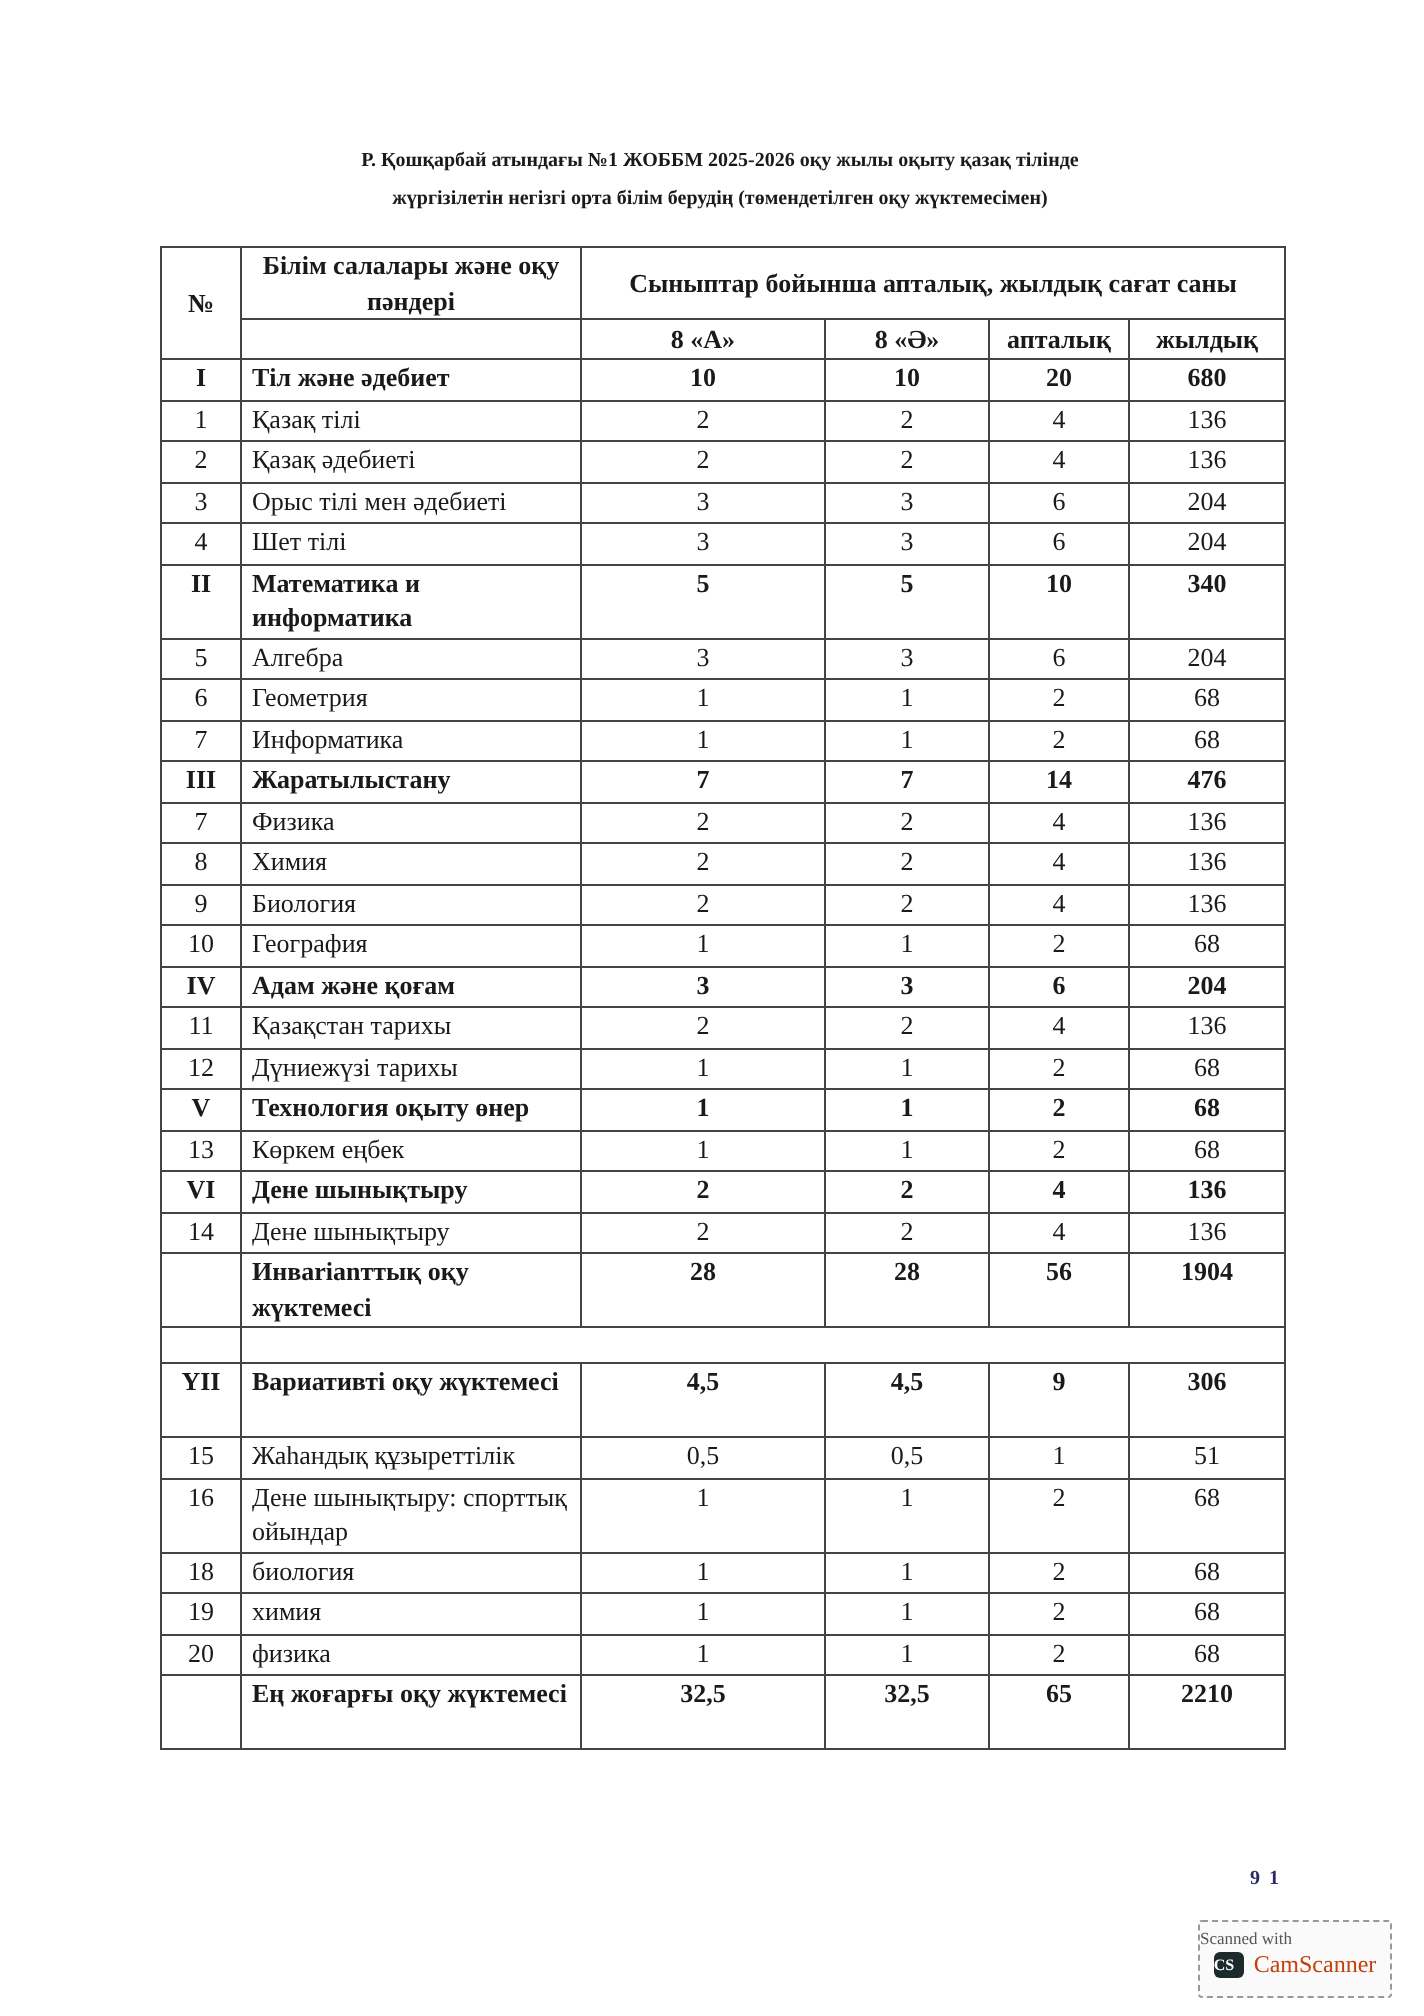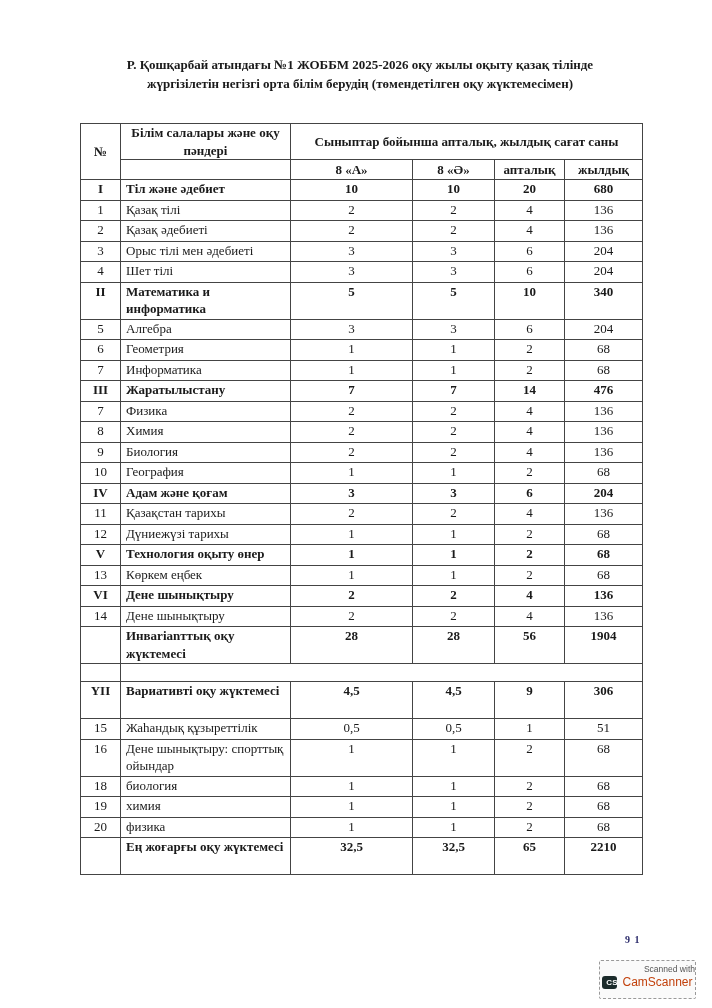--- a/index.html
+++ b/index.html
@@ -1,22 +1,22 @@
 <!DOCTYPE html>
 <html><head>
   <meta charset="utf-8">
   <style>
     html, body { margin: 0; padding: 0; }
     body {
       width: 712px; height: 1008px; background: #ffffff; position: relative; overflow: hidden;
       font-family: "Liberation Serif", "DejaVu Serif", serif; color: #1a1a1a;
     }
     .title {
-      position: absolute; left: 90px; top: 55px; width: 540px;
-      text-align: center; font-weight: bold; font-size: 13px; line-height: 19px;
+      position: absolute; left: 90px; top: 71px; width: 540px;
+      text-align: center; font-weight: bold; font-size: 10px; line-height: 19px;
     }
     table.plan {
       position: absolute; left: 80px; top: 123px; width: 532px;
       border-collapse: collapse; table-layout: fixed; font-size: 13px;
     }
     table.plan td, table.plan th {
       border: 1px solid #444; padding: 0 5px; vertical-align: top; line-height: 17.5px;
     }
     col.c-num { width: 40px; }
     col.c-name { width: 170px; }
@@ -33,21 +33,21 @@
     tr.std td { height: 19.5px; }
     tr.tall td { height: 36px; }
     tr.empty td { height: 17px; }
     .pagemark {
       position: absolute; left: 625px; top: 934px; font-size: 10px; color: #2a2a6a;
       font-weight: bold; letter-spacing: 1px;
     }
     .cs-badge {
       position: absolute; left: 599px; top: 960px; width: 95px; height: 37px;
       border: 1px dashed #999; border-radius: 2px; background: #fafafa;
-      font-family: Liberation Sans, sans-serif; text-align: right;
+      font-family: Liberation Serif, serif; text-align: left;
     }
     .cs-scanned { font-size: 8.5px; color: #555; margin-top: 3px; }
     .cs-brand { display: flex; align-items: center; justify-content: center; margin-top: 1px; }
     .cs-logo {
       width: 15px; height: 13px; background: #1b2b2b; color: #fff; border-radius: 3px;
       font-size: 8px; font-weight: bold; line-height: 13px; margin-right: 5px;
     }
     .cs-name { font-size: 12px; color: #c2410c; }
   </style>
 </head>

